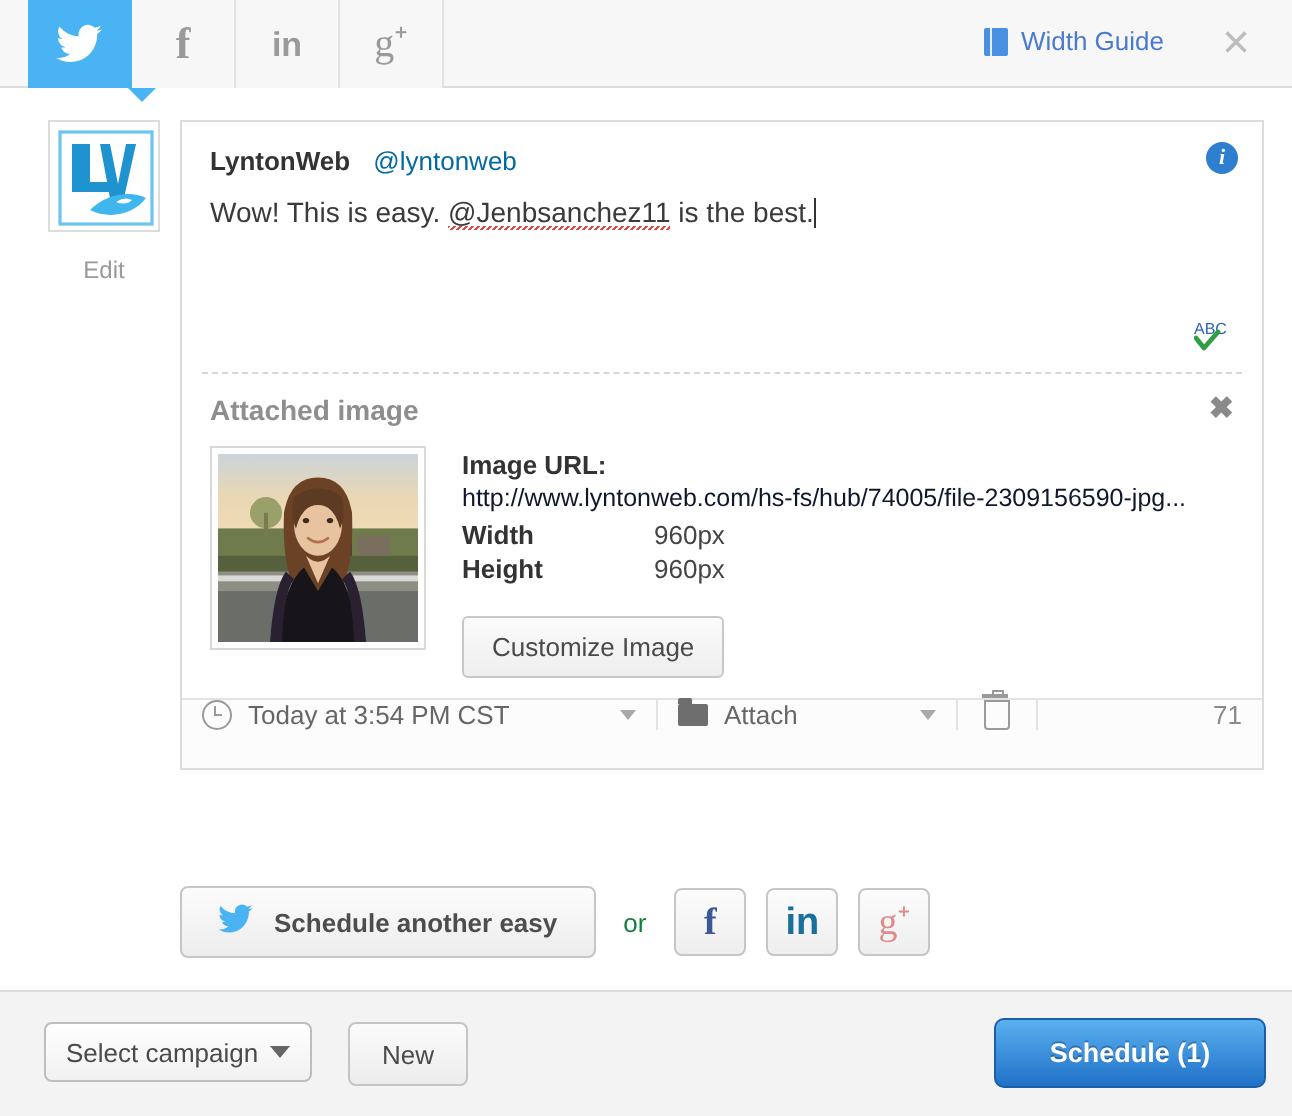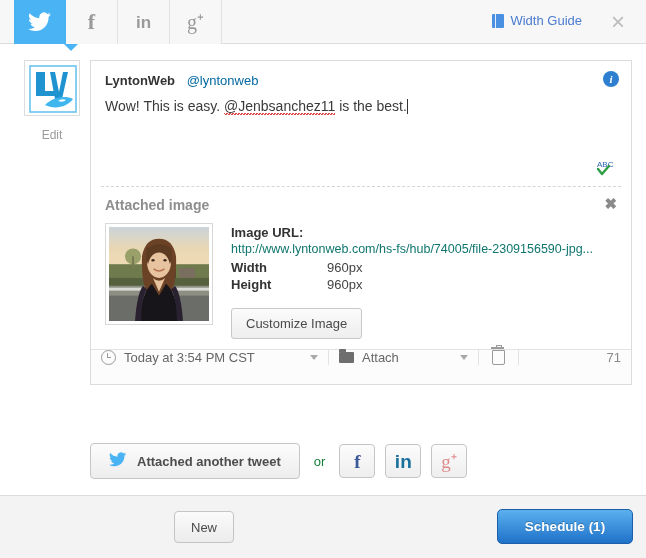--- a/index.html
+++ b/index.html
@@ -111,21 +111,21 @@
   }
   .attach-row{display:flex;gap:18px;}
   .thumb{
     width:108px;height:102px;border:1px solid #d8d8d8;background:#fff;padding:3px;box-sizing:border-box;
     position:relative;flex:0 0 auto;
   }
   .thumb-img{width:100%;height:100%;position:relative;overflow:hidden;}
   .meta{flex:1 1 auto;min-width:0;padding-top:2px;}
   .meta-label{font-weight:bold;color:#333;font-size:13px;}
   .meta-url{
-    color:#0f766e;font-size:12.5px;white-space:nowrap;overflow:hidden;text-overflow:ellipsis;
+    color:#0f172a;font-size:12.5px;white-space:nowrap;overflow:hidden;text-overflow:ellipsis;
     display:block;max-width:390px;cursor:pointer;margin:2px 0 4px 0;
   }
   .meta-line{display:flex;margin-top:2px;}
   .meta-key{font-weight:bold;width:96px;font-size:13px;color:#333;}
   .meta-val{color:#444;font-size:13px;}
   .btn{
     display:inline-block;font-size:13px;color:#4a4a4a;
     background:linear-gradient(to bottom,#fbfbfb,#eeeeee);
     border:1px solid #c8c8c8;border-radius:3px;
     padding:7px 14px;cursor:pointer;
@@ -354,32 +354,36 @@
   </div>
 </div>
 
 <div class="actions">
   <div class="sched-another">
     <span>
       <svg width="18" height="15" viewBox="0 0 24 20" aria-hidden="true">
         <path fill="#4ab3f4" d="M23 2.6a9.3 9.3 0 0 1-2.7.75A4.7 4.7 0 0 0 22.4.76a9.4 9.4 0 0 1-3 1.13A4.7 4.7 0 0 0 11.4 6.2 13.3 13.3 0 0 1 1.7 1.3a4.7 4.7 0 0 0 1.45 6.26A4.6 4.6 0 0 1 1 6.98v.06a4.7 4.7 0 0 0 3.77 4.6 4.7 4.7 0 0 1-2.12.08 4.7 4.7 0 0 0 4.39 3.26A9.4 9.4 0 0 1 0 16.9a13.3 13.3 0 0 0 7.2 2.1c8.64 0 13.37-7.16 13.37-13.37l-.02-.6A9.5 9.5 0 0 0 23 2.6z"></path>
       </svg>
     </span>
-    <span>Attached another tweet</span>
+    <span>Schedule another easy</span>
   </div>
 
   <span class="or">or</span>
 
   <div class="sq-btn">
     <span class="g fb-g">f</span>
   </div>
   <div class="sq-btn">
     <span class="g li-g">in</span>
   </div>
   <div class="sq-btn">
     <span class="g gp-g">g⁺</span>
   </div>
 </div>
 
 <div class="footer">
+  <div class="select-campaign">
+    <span>Select campaign</span>
+    <span class="caret-dn"></span>
+  </div>
   <div class="new-btn">New</div>
   <div class="schedule-btn">Schedule (1)</div>
 </div>
 
 </body></html>

